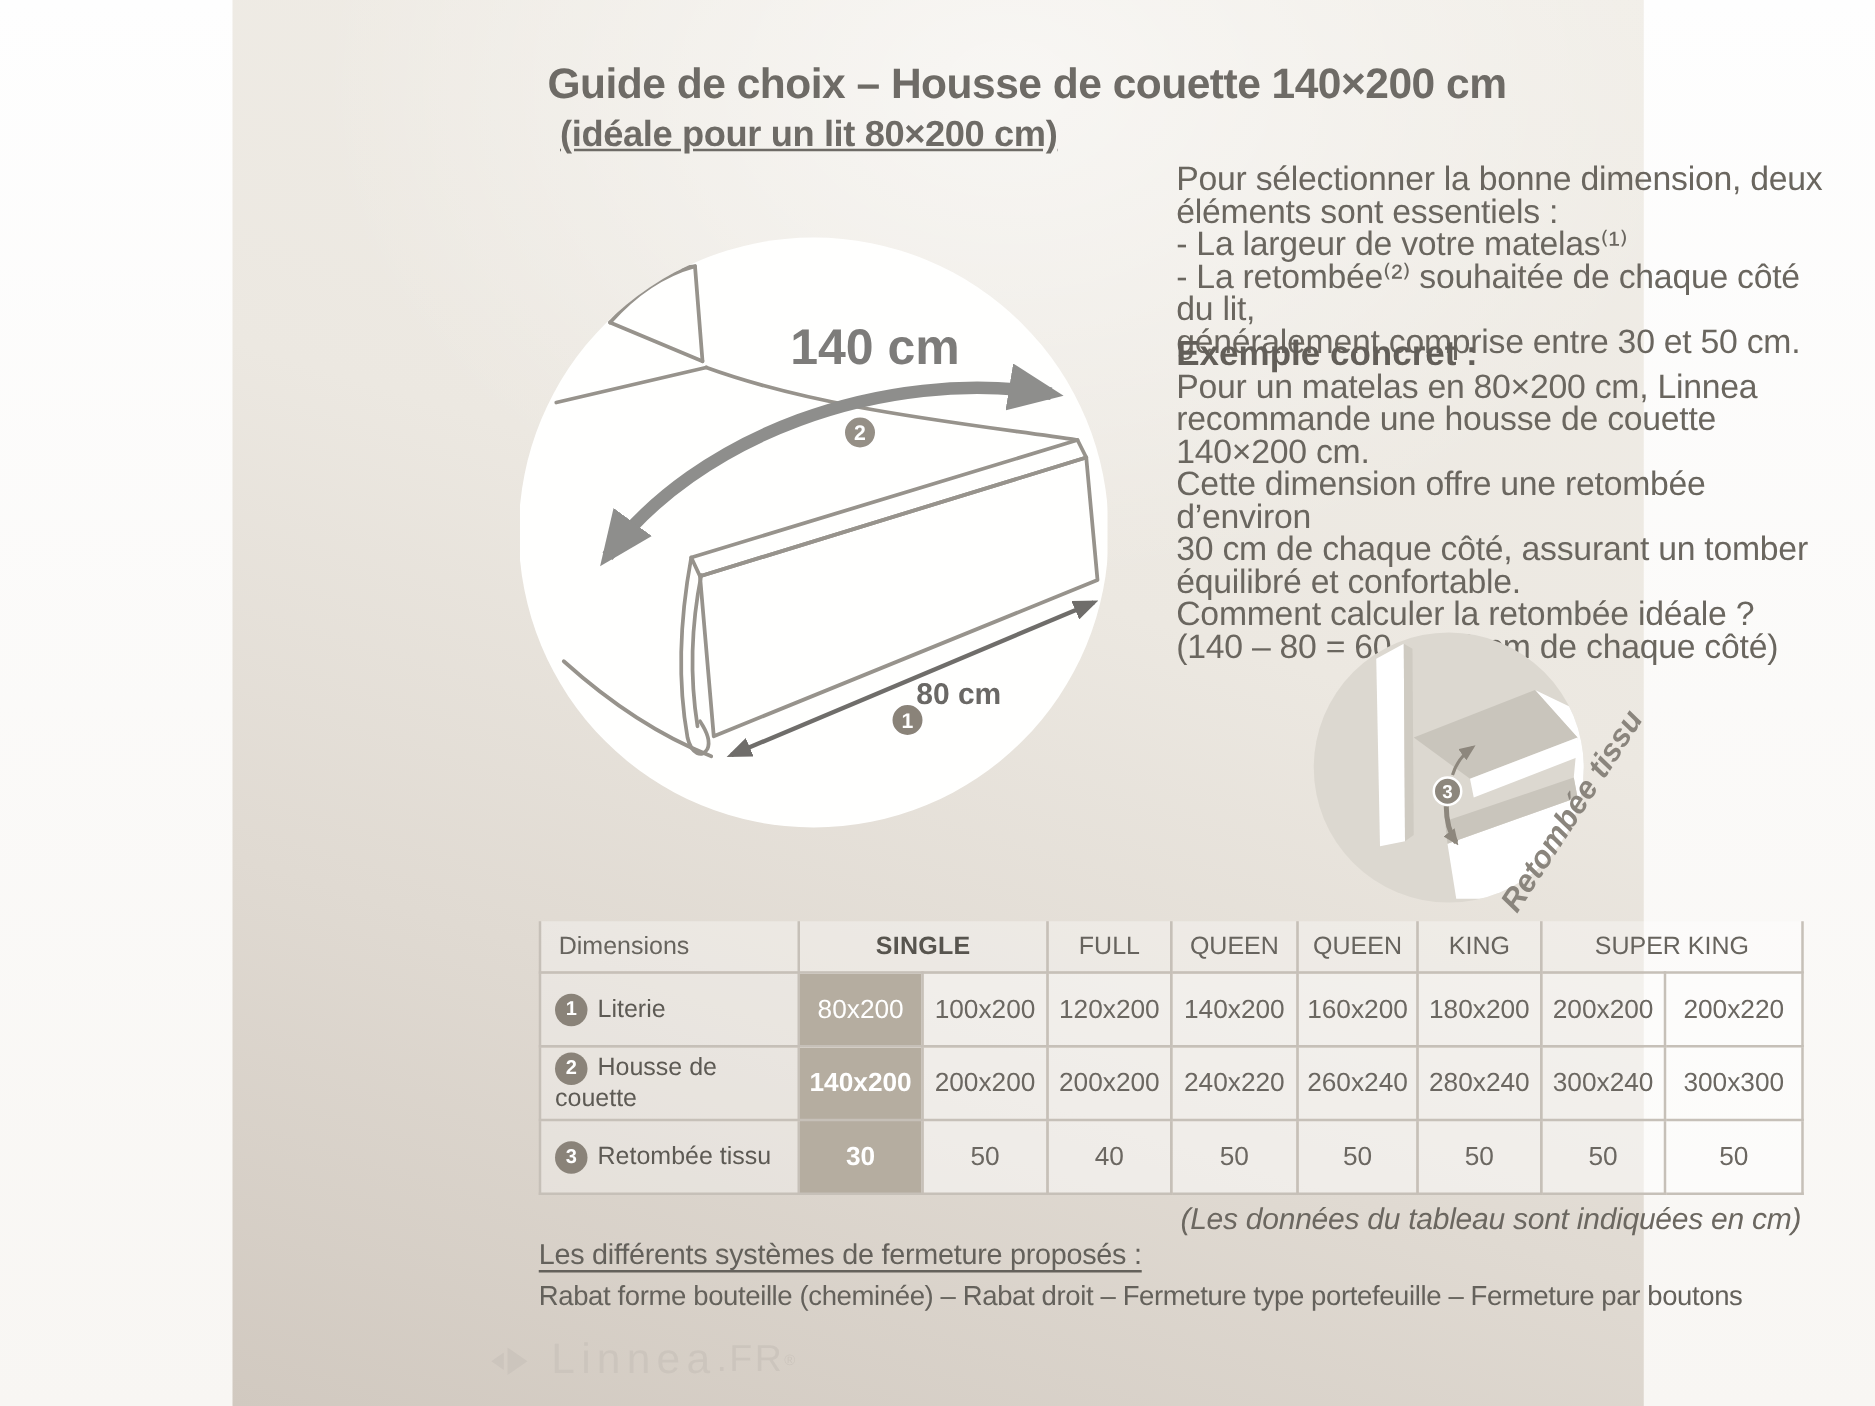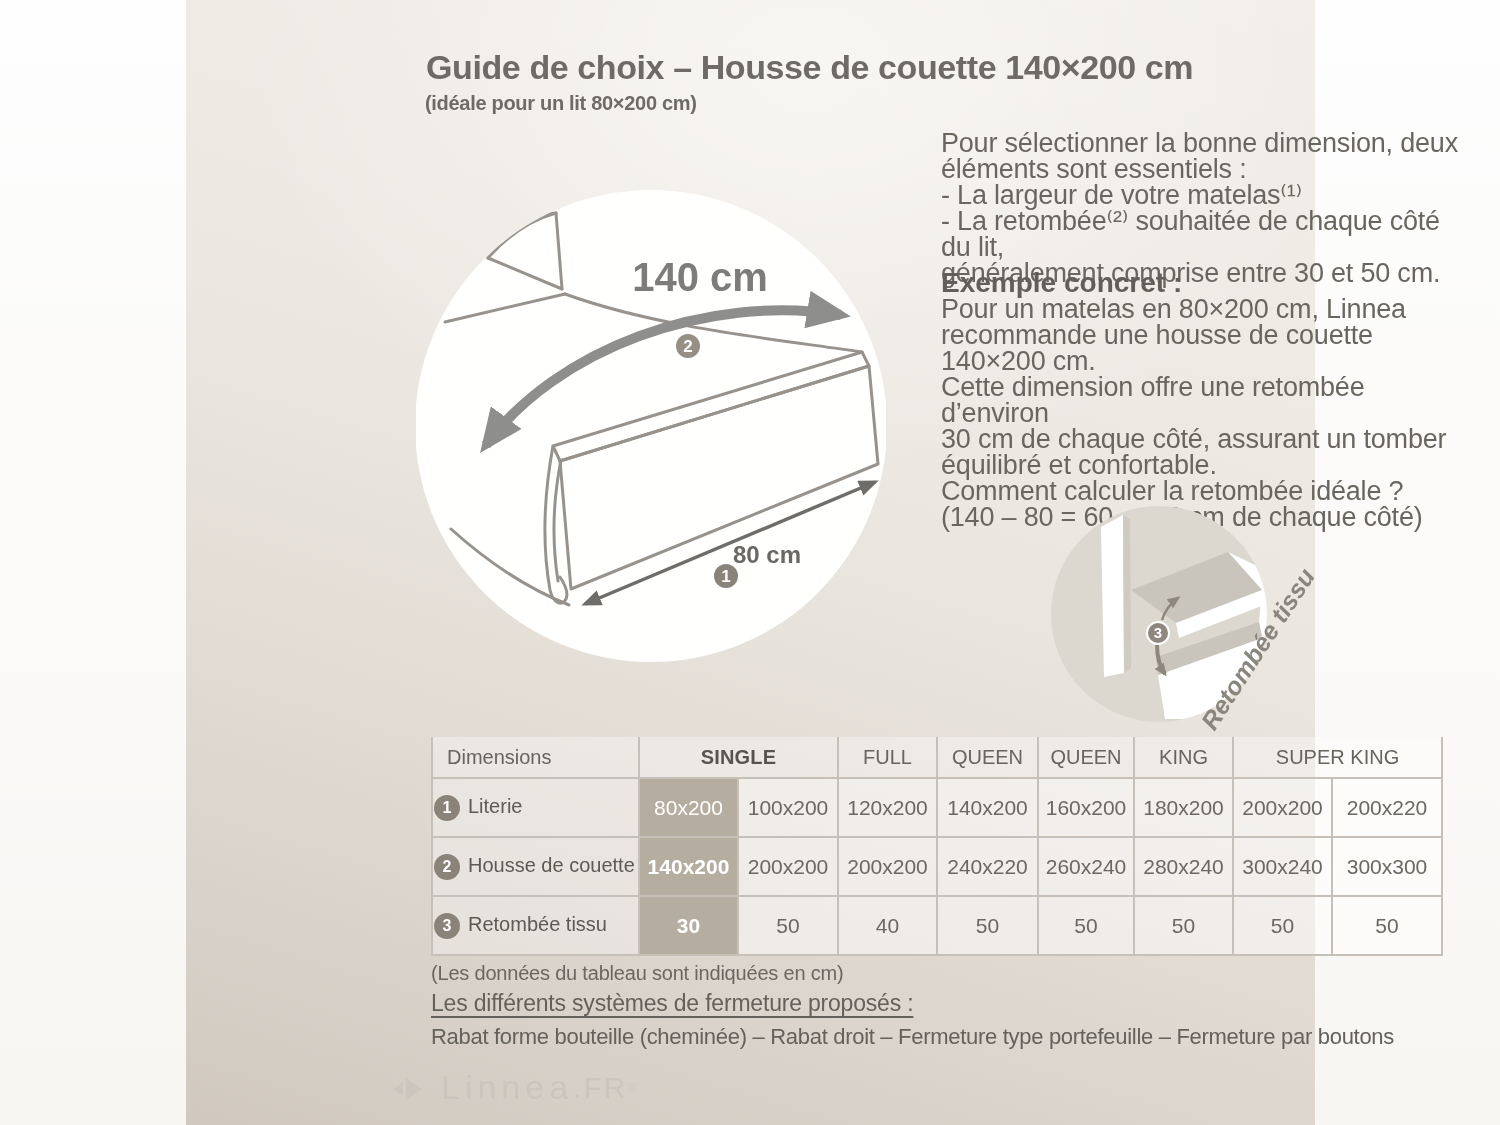--- a/index.html
+++ b/index.html
@@ -4,53 +4,53 @@
 <style>
   html,body{margin:0;padding:0;background:#ffffff;}
   .stage{position:relative;width:1500px;height:1125px;overflow:hidden;
          font-family:"Liberation Sans","DejaVu Sans",sans-serif;
          background:linear-gradient(180deg,#fefefe 0%,#f8f6f3 100%);}
   .card{position:absolute;left:186px;top:0;width:1129px;height:1125px;
         background:
           radial-gradient(ellipse 900px 650px at 55% 6%, rgba(255,255,255,.55), rgba(255,255,255,0) 62%),
           linear-gradient(197deg,#f1eee8 0%,#ece8e1 42%,#e0dad2 70%,#d1c9c0 100%);}
   
-  .title{position:absolute;left:240px;top:48px;font-size:34px;font-weight:bold;
+  .title{position:absolute;left:252px;top:48px;font-size:34px;font-weight:bold;
          color:#6e6b66;letter-spacing:-.4px;}
-  .subtitle{position:absolute;left:239px;top:92px;font-size:20px;font-weight:bold;
-            color:#6e6b66;letter-spacing:-.3px;}
+  .subtitle{position:absolute;left:262px;top:92px;font-size:29px;font-weight:bold;
+            color:#6e6b66;letter-spacing:-.3px;text-decoration:underline;}
   
   .txt{white-space:pre-line;color:#6a665f;font-size:27px;line-height:26px;letter-spacing:-.2px;}
   .intro{position:absolute;left:755px;top:130px;width:520px;}
   .example{position:absolute;left:755px;top:270px;width:530px;}
   .example .hd{font-weight:bold;color:#625e58;font-size:28px;line-height:26px;}
   
   .circle-main{position:absolute;left:230px;top:185px;width:470px;height:480px;}
   
   .circle-small{position:absolute;left:864px;top:504px;width:220px;height:220px;}
   .drop-label{position:absolute;left:1072px;top:649px;transform:translate(-50%,-50%) rotate(-57deg);
               font-size:25px;font-weight:bold;font-style:italic;color:#8a857d;white-space:nowrap;}
   
   .tbl{position:absolute;left:245px;top:737px;width:1010px;border-collapse:collapse;table-layout:fixed;}
   .tbl th,.tbl td{border:2px solid #c6c0b8;overflow:hidden;}
   .tbl th{height:38px;font-size:20px;font-weight:normal;color:#67645e;
           background:rgba(255,255,255,.34);text-align:center;border-top:none;}
   .tbl th.dims{text-align:left;padding-left:14px;}
   .tbl th.b{font-weight:bold;color:#57544e;letter-spacing:.2px;}
   .tbl td{height:55px;font-size:21px;color:#6b6761;background:rgba(255,255,255,.5);
           text-align:center;}
-  .tbl td.lbl{text-align:left;padding-left:1px;font-size:20px;color:#5d5a54;background:rgba(255,255,255,.32);}
+  .tbl td.lbl{text-align:left;padding-left:11px;font-size:20px;color:#5d5a54;background:rgba(255,255,255,.32);}
   .tbl td.hl{background:#b5ada0;color:#ffffff;}
   .tbl td.hlb{font-weight:bold;}
   .badge{display:inline-block;width:26px;height:26px;border-radius:50%;background:#8a8379;
          color:#fff;font-size:16px;font-weight:bold;text-align:center;line-height:26px;
          vertical-align:middle;margin-right:8px;}
   
-  .note{position:absolute;left:245px;top:962px;width:1010px;
-        font-size:20px;color:#6b6760;letter-spacing:-.2px;}
+  .note{position:absolute;left:245px;top:962px;width:1010px;text-align:right;
+        font-size:24px;font-style:italic;color:#6b6760;letter-spacing:-.2px;}
   .clos-hd{position:absolute;left:245px;top:990px;font-size:23px;color:#64615b;
            text-decoration:underline;text-underline-offset:5px;letter-spacing:-.2px;}
   .clos-line{position:absolute;left:245px;top:1024px;width:1020px;font-size:22px;color:#64615b;letter-spacing:-.3px;}
   
   .logo{position:absolute;left:205px;top:1068px;display:flex;align-items:center;
         color:#cbc4bc;opacity:.85;}
   .logo .word{font-size:34px;letter-spacing:5px;font-weight:400;}
   .logo .fr{font-size:30px;letter-spacing:2px;}
   .logo .reg{font-size:12px;vertical-align:14px;}
   .logo svg{margin-right:14px;}

